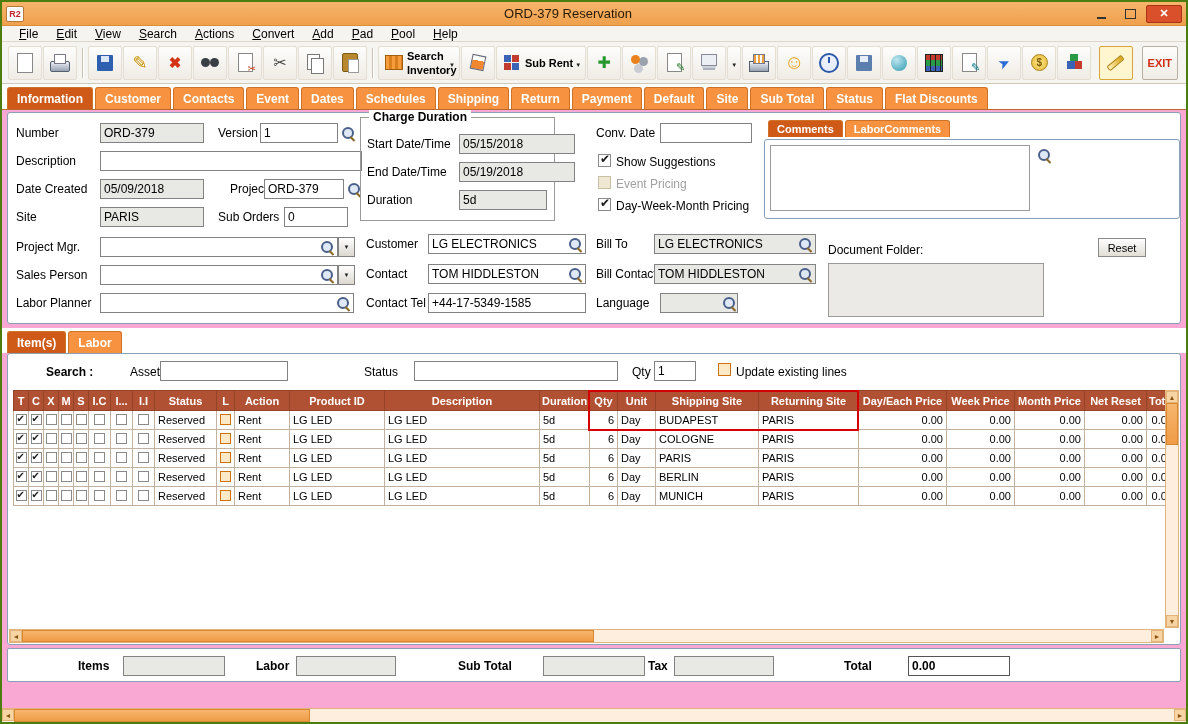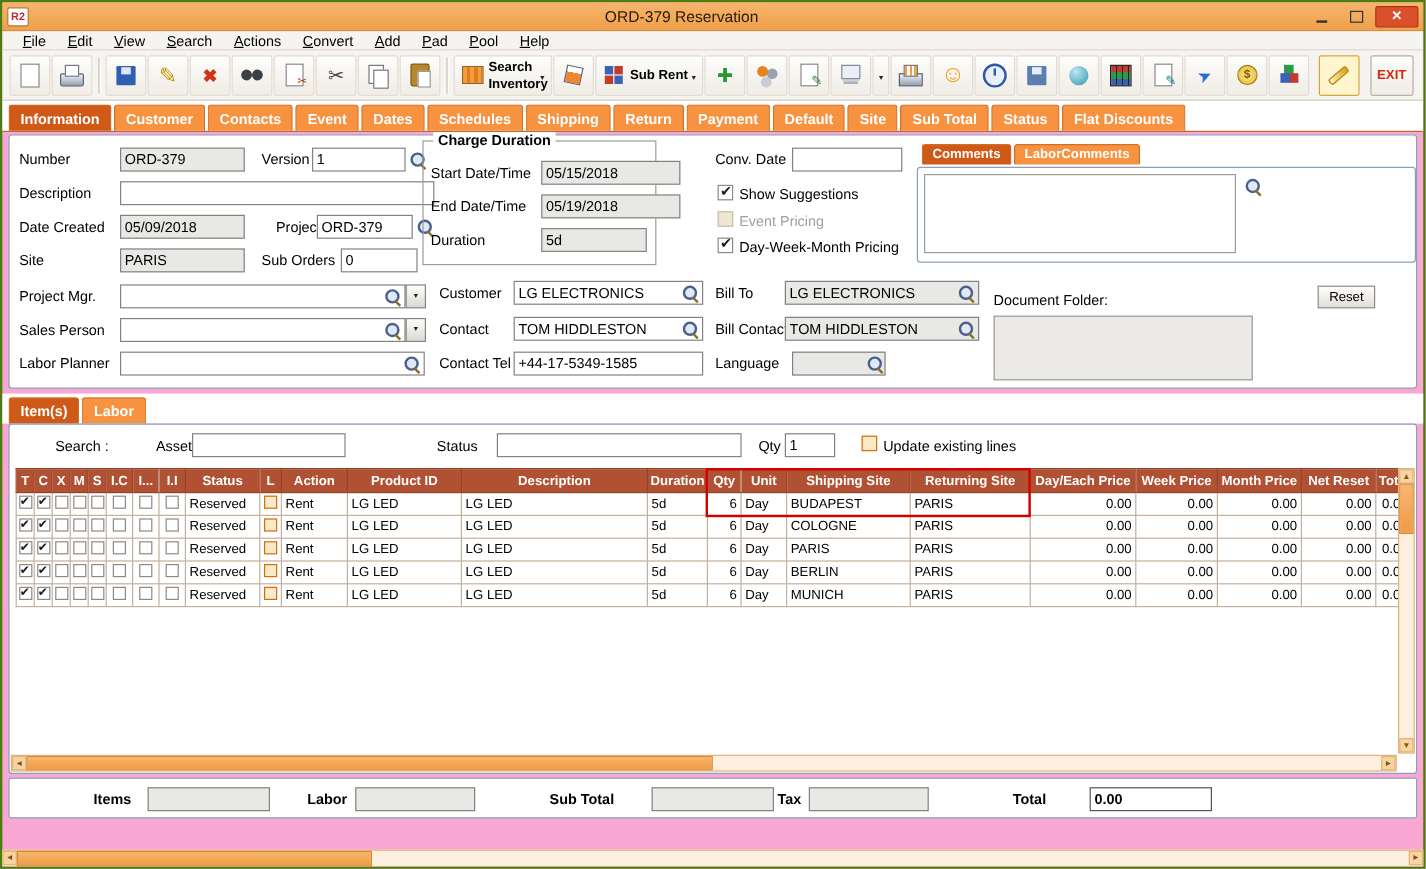--- a/index.html
+++ b/index.html
@@ -83,21 +83,21 @@
   .tabstrip.main{border-bottom:1px solid #b86a2e;}
   .tab{background:#f69240;color:#fff;font-weight:bold;font-size:12px;padding:4px 9px 3px;border:1px solid #d07225;border-bottom:none;border-radius:3px 3px 0 0;white-space:nowrap;}
   .tab.active{background:#cf5a17;}
   .tabstrip.mini{position:absolute;padding:0;}
   .tabstrip.mini .tab{font-size:11px;padding:2px 8px;}
 
   
   .form-panel{position:relative;margin:2px 5px 0;height:212px;border:1px solid #8aa0b8;border-radius:3px;background:#fff;flex:none;}
   .lbl{position:absolute;font-size:12px;white-space:nowrap;}
   .lbl.dim{color:#a0a0a0;}
-  .lbl.b{font-weight:normal;}
+  .lbl.b{font-weight:bold;}
   .fld{position:absolute;height:20px;border:1px solid #828282;background:#fff;padding:1px 3px;font-size:12px;font-family:inherit;}
   .fld.ro{background:#e8e8e5;}
   .dropbtn{position:absolute;width:17px;height:20px;border:1px solid #828282;background:linear-gradient(#fefefe,#dcd8d0);font-size:6px;font-family:inherit;}
   .mag{position:absolute;width:15px;height:15px;display:block;}
   .mag::before{content:"";position:absolute;left:1px;top:1px;width:8px;height:8px;border:2px solid #4a5f8a;border-radius:50%;background:#dfe8f5;}
   .mag::after{content:"";position:absolute;left:10px;top:10px;width:6px;height:2px;background:#8a6a2a;transform:rotate(45deg);transform-origin:0 0;}
   .cbx{width:13px;height:13px;border:1px solid #8a8a8a;background:#fff;display:inline-block;position:relative;}
   .cbx.abs{position:absolute;}
   .cbx.checked::before{content:"✔";position:absolute;left:1px;top:-3px;font-size:12px;color:#1a1a1a;}
   .cbx.disabled{background:#efe7d2;border-color:#c9bfa4;}
@@ -311,21 +311,21 @@
 
     <span class="lbl" style="left:8px;top:155px">Sales Person</span>
     <input type="text" class="fld" style="left: 92px; top: 152px; width: 238px;" value="">
     <span class="mag" style="left:312px;top:155px"></span>
     <button class="dropbtn dArr" style="left:330px;top:152px"></button>
 
     <span class="lbl" style="left:8px;top:183px">Labor Planner</span>
     <input type="text" class="fld" style="left: 92px; top: 180px; width: 254px;" value="">
     <span class="mag" style="left:328px;top:183px"></span>
 
-    <div class="groupbox" style="left:344px;top:4px;width:195px;height:104px">
+    <div class="groupbox" style="left:352px;top:4px;width:195px;height:104px">
       <span class="gb-title">Charge Duration</span>
       <span class="lbl" style="left:6px;top:19px">Start Date/Time</span>
       <input type="text" class="fld ro" style="left: 98px; top: 16px; width: 116px;" readonly="" value="05/15/2018">
       <span class="lbl" style="left:6px;top:47px">End Date/Time</span>
       <input type="text" class="fld ro" style="left: 98px; top: 44px; width: 116px;" readonly="" value="05/19/2018">
       <span class="lbl" style="left:6px;top:75px">Duration</span>
       <input type="text" class="fld ro" style="left: 98px; top: 72px; width: 88px;" readonly="" value="5d">
     </div>
 
     <span class="lbl" style="left:588px;top:13px">Conv. Date</span>

